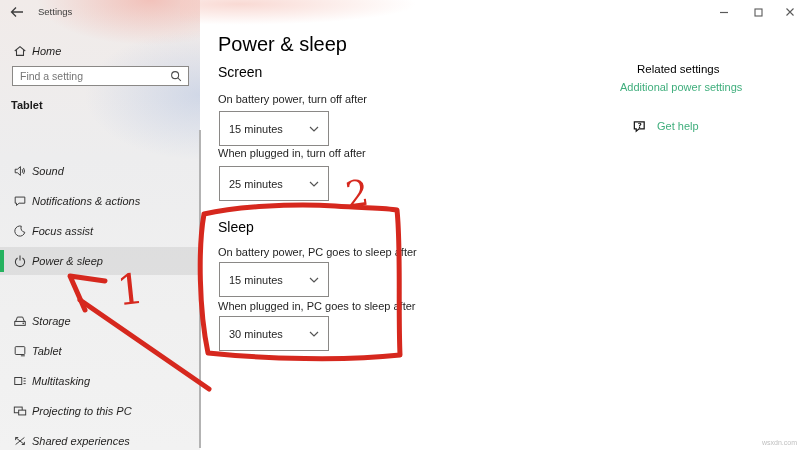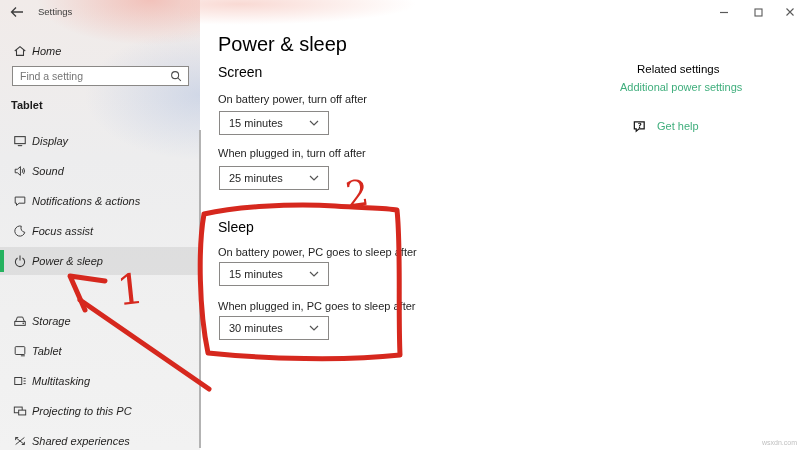--- a/index.html
+++ b/index.html
@@ -40,21 +40,21 @@
   .nlabel { position:absolute; font-size:11px; color:#201f1e; white-space:nowrap; }
   .nav-item.selected { background:rgba(110,110,110,.13); }
   .accent-bar { position:absolute; left:0; top:3px; width:4px; height:22px; background:#25b25f; }
 
   .side-divider { position:absolute; left:199px; top:130px; width:2px; height:318px; background:#b3b3b3; }
 
   
   .page-title { position:absolute; left:218px; top:33px; font-size:20px; font-weight:400; color:#000; }
   .sec-heading { position:absolute; left:218px; font-size:14px; color:#000; }
   .fld-label { position:absolute; left:218px; font-size:11px; color:#1f1f1f; white-space:nowrap; }
-  .dropdown { position:absolute; left:219px; width:110px; height:24px; background:#fff;
+  .dropdown { position:absolute; left:219px; width:110px; height:35px; background:#fff;
     border:1px solid #8a8886; display:flex; align-items:center; cursor:pointer; }
   .dd-value { flex:1; font-size:11px; color:#1f1f1f; padding-left:9px; }
   .chev { width:12px; height:12px; margin-right:8px; flex:0 0 auto; }
 
   
   .rel-heading { position:absolute; left:637px; top:63px; font-size:11.5px; color:#000; }
   .rel-link { position:absolute; left:620px; top:81px; font-size:11px; color:#3fae7c; cursor:pointer; }
   .help-row { position:absolute; left:632px; height:16px; display:flex; align-items:center; cursor:pointer; }
   .help-row .hicon { width:15px; height:15px; margin-right:10px; }
   .help-row .hlabel { font-size:11px; color:#3fae7c; white-space:nowrap; }
@@ -111,29 +111,20 @@
     <span class="search-icon">
       <svg class="icon" viewBox="0 0 16 16">
           <circle cx="7" cy="7" r="4" fill="none" stroke="#4d4d4d" stroke-width="1.2"></circle>
           <path d="M10 10 L13.5 13.5" stroke="#4d4d4d" stroke-width="1.2"></path>
         </svg>
     </span>
   </div>
 
   <div class="sys-label">Tablet</div>
 
-  <div class="nav-item" style="top:127px">
-    <span class="nicon">
-      <svg class="icon" viewBox="0 0 16 16">
-          <rect x="2" y="3" width="12" height="8" fill="none" stroke="#3a3a3a" stroke-width="1.2"></rect>
-          <path d="M5.5 13.3 H10.5" stroke="#3a3a3a" stroke-width="1.2"></path>
-        </svg>
-    </span>
-    <span class="nlabel">Display</span>
-  </div>
 
   <div class="nav-item" style="top:157px">
     <span class="nicon">
       <svg class="icon" viewBox="0 0 16 16">
           <path d="M2.5 6 H5 L8.5 3 V13 L5 10 H2.5 Z" fill="none" stroke="#3a3a3a" stroke-width="1.1"></path>
           <path d="M10.5 6 Q12 8 10.5 10 M12 4.5 Q14.5 8 12 11.5" fill="none" stroke="#3a3a3a" stroke-width="1.1"></path>
         </svg>
     </span>
     <span class="nlabel">Sound</span>
   </div>

